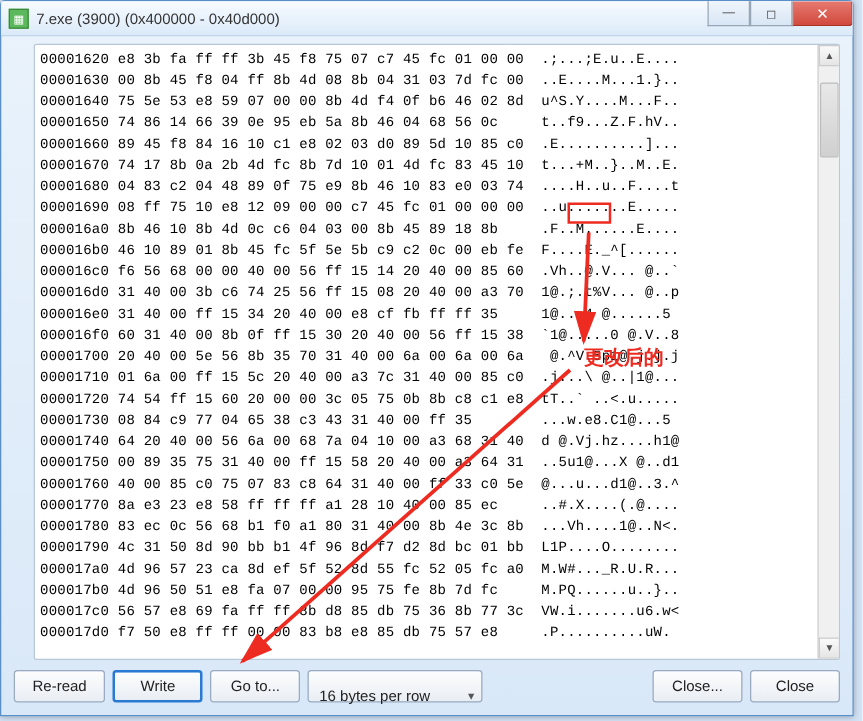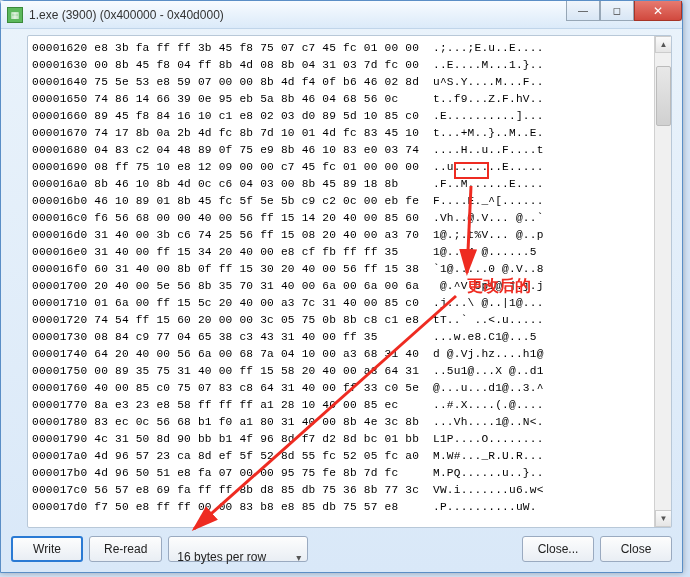--- a/index.html
+++ b/index.html
@@ -200,21 +200,21 @@
   pointer-events: none;
 }
 </style>
 </head>
 <body>
 
 <div class="window">
 
   <div class="titlebar">
     <div class="app-icon">▦</div>
-    <div class="title-text">1.exe (3900) (0x400000 - 0x40d000)</div>
+    <div class="title-text">7.exe (3900) (0x400000 - 0x40d000)</div>
     <div class="win-controls">
       <div class="win-btn">—</div>
       <div class="win-btn">◻</div>
       <div class="win-btn close">✕</div>
     </div>
   </div>
 
   <div class="content">
     <div class="hex-area" id="hexArea">00001620 e8 3b fa ff ff 3b 45 f8 75 07 c7 45 fc 01 00 00  .;...;E.u..E....
 00001630 00 8b 45 f8 04 ff 8b 4d 08 8b 04 31 03 7d fc 00  ..E....M...1.}..
@@ -246,22 +246,23 @@
 000017d0 f7 50 e8 ff ff 00 00 83 b8 e8 85 db 75 57 e8     .P..........uW.
 </div>
     <div class="scrollbar">
       <div class="sb-btn sb-up">▲</div>
       <div class="sb-thumb"></div>
       <div class="sb-btn sb-down">▼</div>
     </div>
   </div>
 
   <div class="toolbar">
+    <div class="btn">Re-read</div>
     <div class="btn write">Write</div>
-    <div class="btn">Re-read</div>
+    <div class="btn">Go to...</div>
     <div class="select">16 bytes per row</div>
     <div class="spacer"></div>
     <div class="btn">Close...</div>
     <div class="btn">Close</div>
   </div>
 
   <div class="anno-box1"></div>
   <div class="anno-text">更改后的</div>
 
   <svg class="arrow-svg">

